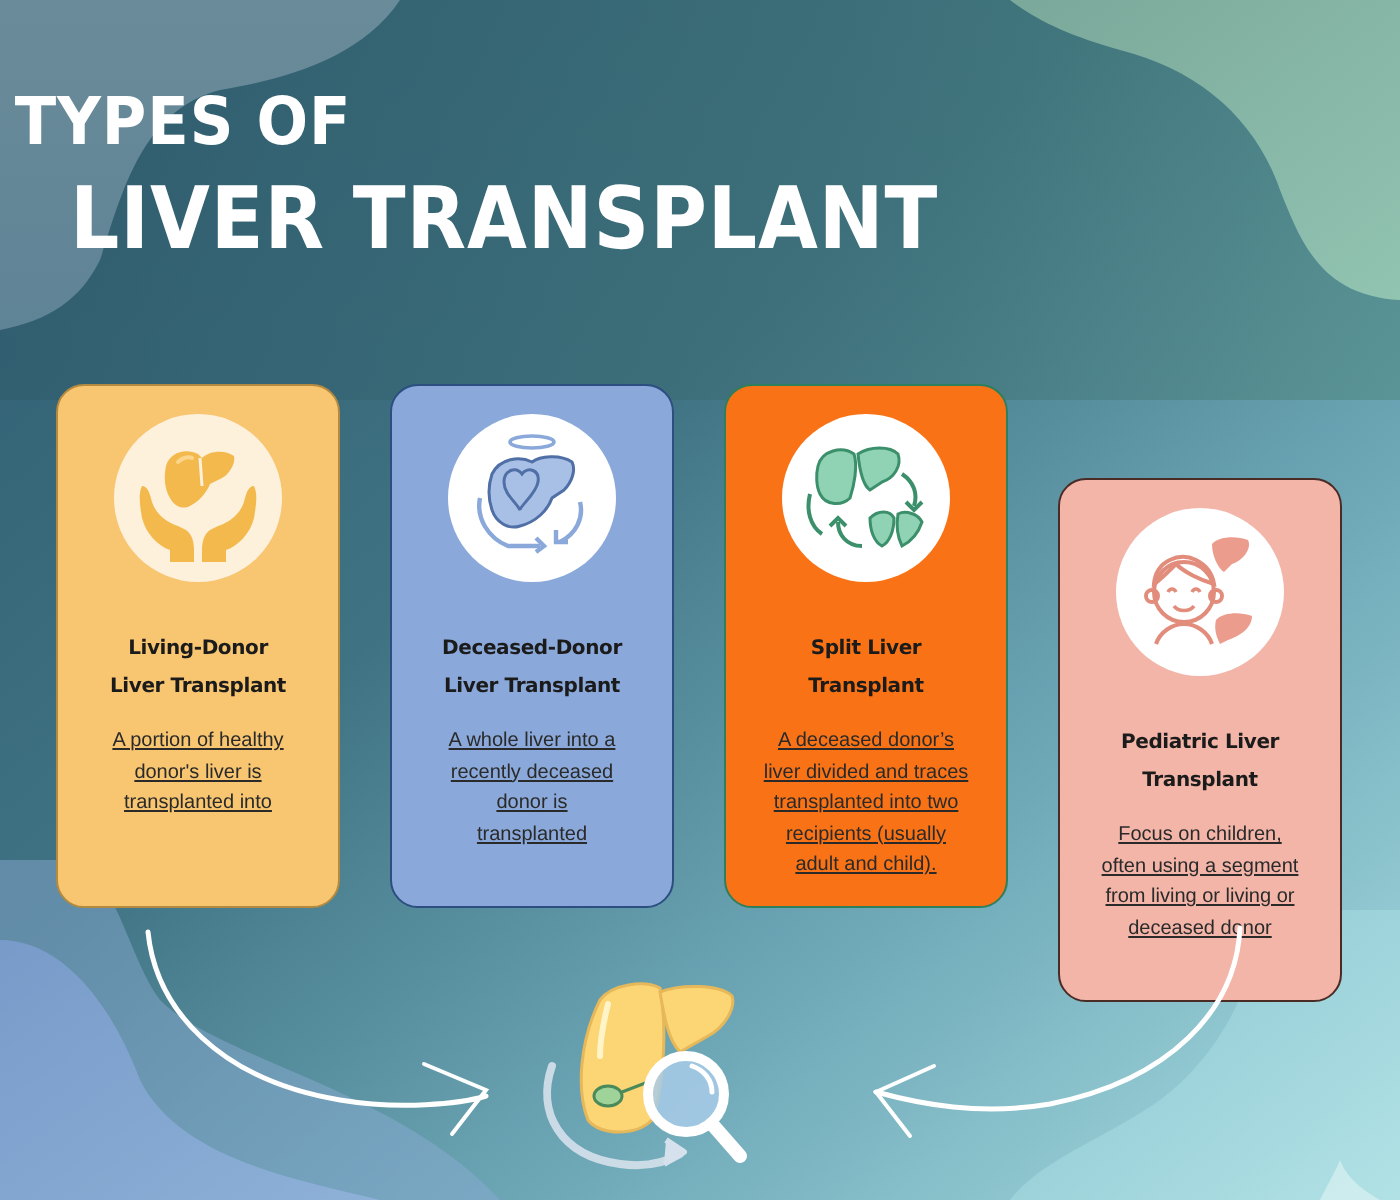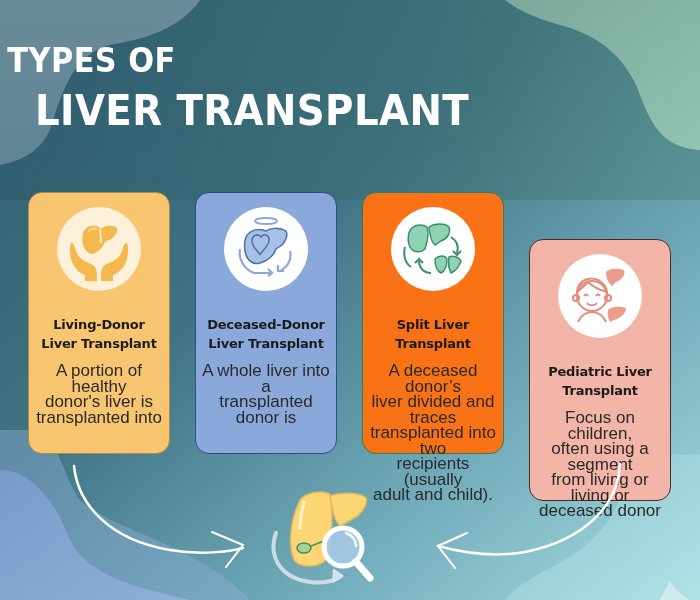--- a/index.html
+++ b/index.html
@@ -35,25 +35,25 @@
     text-align: center; color: #1b1b1b;
   }
   .card .icon-circle {
     position: absolute; left: 28px; top: 14px; width: 84px; height: 84px;
     border-radius: 50%; display: flex; align-items: center; justify-content: center;
   }
   .card .icon-circle svg { width: 72px; height: 72px; }
   .card .card-title {
     position: absolute; top: 122px; left: 2px; right: 2px;
     font-family: "DejaVu Sans", sans-serif; font-weight: bold;
-    font-size: 13px; line-height: 19px; letter-spacing: -0.2px;
+    font-size: 10px; line-height: 19px; letter-spacing: -0.2px;
   }
   .card .card-desc {
     position: absolute; top: 170px; left: 6px; right: 6px;
-    font-size: 17px; line-height: 15.5px; color: #2a2a2a;
+    font-size: 10px; line-height: 15.5px; color: #2a2a2a; text-decoration: underline;
   }
 
   .card-1 { left: 28px;  background: #f8c570; border-color: #b38a3f; }
   .card-1 .icon-circle { background: #fdf1dc; }
   .card-2 { left: 195px; background: #8aa9da; border-color: #2c4e80; }
   .card-2 .icon-circle { background: #ffffff; }
   .card-3 { left: 362px; background: #f97316; border-color: #2f7e5c; }
   .card-3 .icon-circle { background: #ffffff; }
   .card-4 { left: 529px; background: #f2b5a8; border-color: #4b2b25; margin-top: 47px; }
   .card-4 .icon-circle { background: #ffffff; }
@@ -154,22 +154,23 @@
         <path d="M60,38 C62,46 58,54 50,58" fill="none" stroke="#8aa9da" stroke-width="2.2"></path>
         <path d="M48,52 L48,58 L54,58" fill="none" stroke="#8aa9da" stroke-width="2.2"></path>
       </svg>
     </div>
     <div class="card-title">
       <div>Deceased-Donor</div>
       <div>Liver Transplant</div>
     </div>
     <div class="card-desc">
       <div>A whole liver into a</div>
+      <div>recently deceased</div>
+      <div>donor is</div>
       <div>transplanted</div>
-      <div>donor is</div>
     </div>
   </div>
 
   <div class="card card-3">
     <div class="icon-circle">
       <svg viewBox="0 0 72 72">
         <path d="M12,20 C14,12 24,10 30,14 C32,20 30,30 28,36 C24,40 16,40 13,34 C11,30 11,24 12,20 Z" fill="#8fd3b4" stroke="#3b8f6b" stroke-width="1.5"></path>
         <path d="M32,14 C38,10 48,10 52,14 C54,20 50,26 44,28 L38,32 C35,30 33,24 32,14 Z" fill="#8fd3b4" stroke="#3b8f6b" stroke-width="1.5"></path>
         <path d="M54,24 C60,28 62,34 60,40" fill="none" stroke="#3b8f6b" stroke-width="2"></path>
         <path d="M56,38 L60,42 L64,38" fill="none" stroke="#3b8f6b" stroke-width="2"></path>

